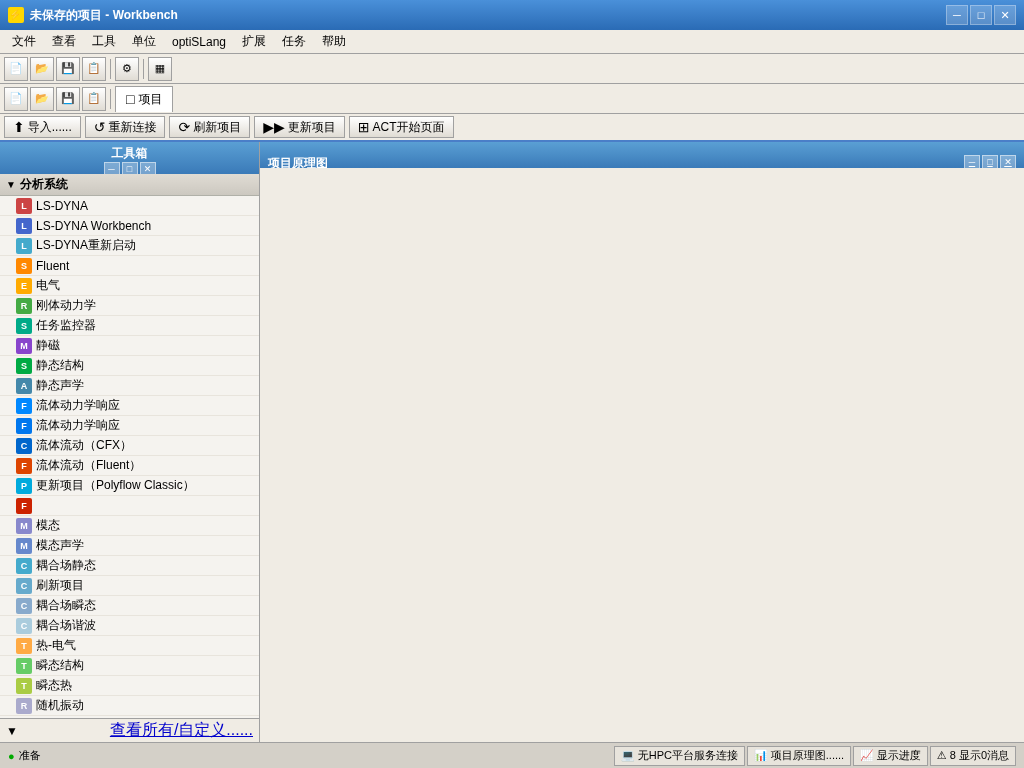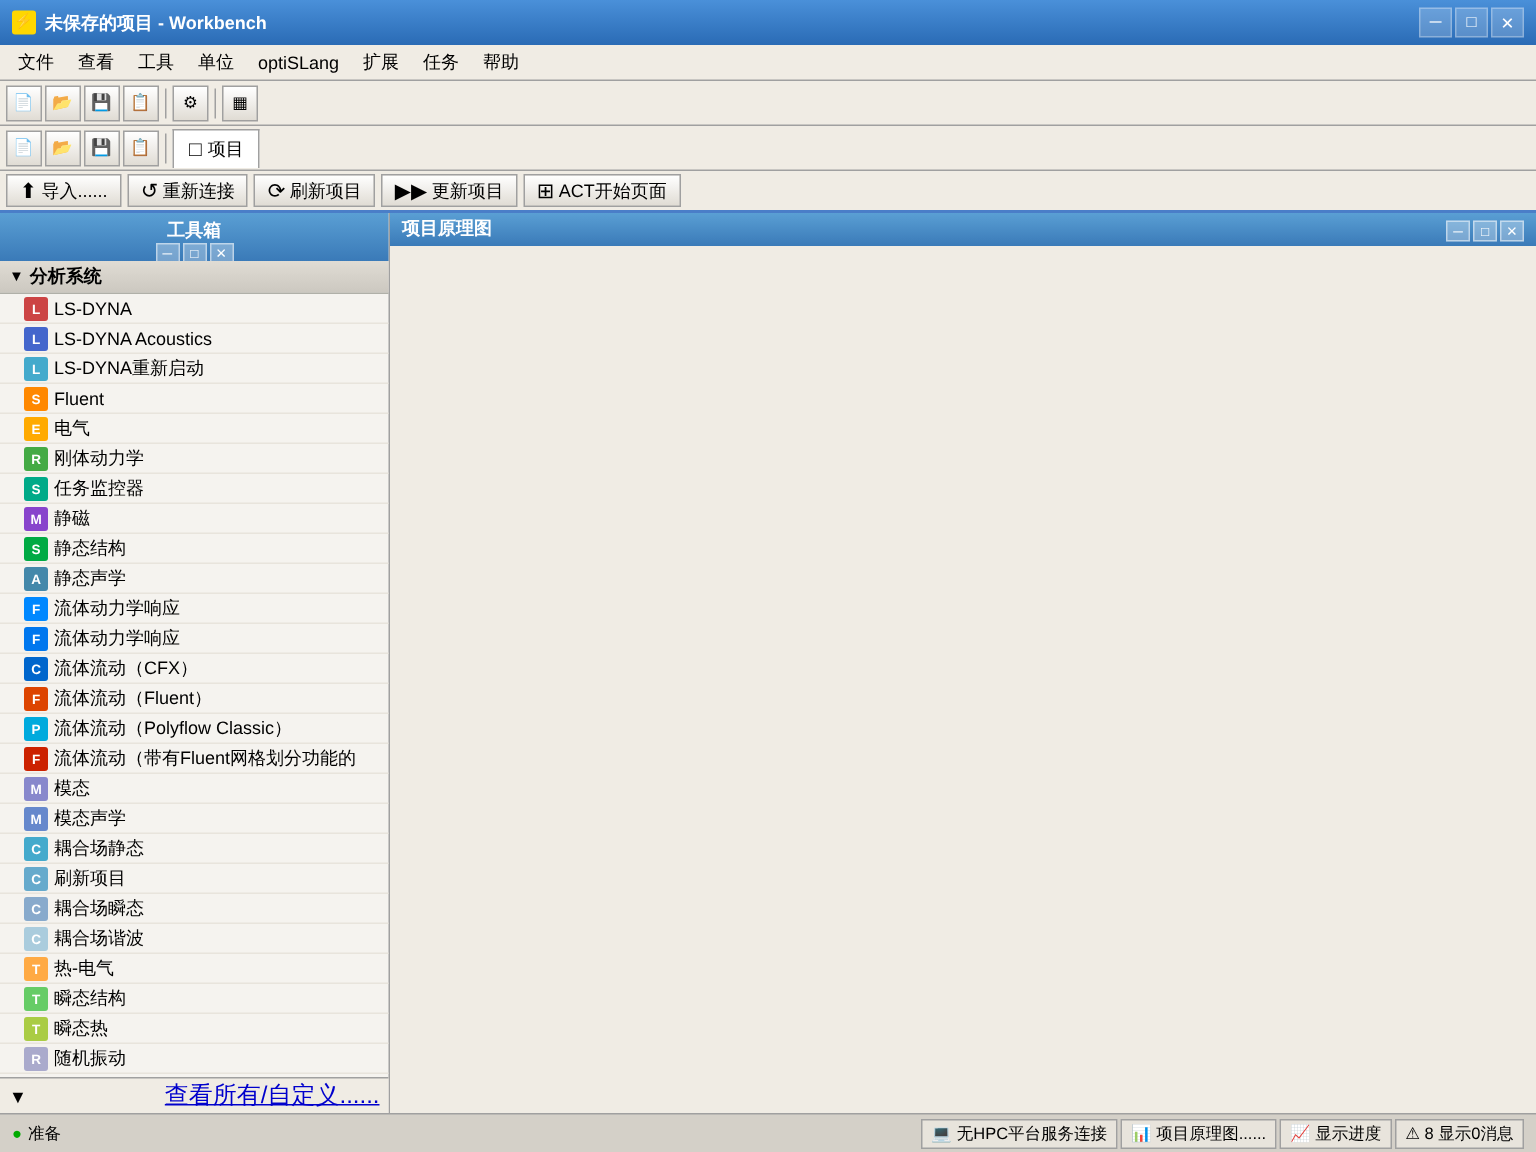--- a/index.html
+++ b/index.html
@@ -177,27 +177,28 @@
 
     
     .project-area {
       flex: 1;
       display: flex;
       flex-direction: column;
     }
     .project-header {
       background: linear-gradient(to bottom, #5a9fd4, #3a7ab8);
       color: white;
-      padding: 3px 8px;
+      padding: 13px 8px;
       font-size: 12px;
       font-weight: bold;
       display: flex;
-      align-items: flex-end;
+      align-items: flex-start;
       justify-content: space-between;
       height: 22px;
+      text-decoration: underline;
     }
     .project-header-controls { display: flex; gap: 2px; }
     .project-header-btn {
       width: 16px; height: 14px;
       background: rgba(255,255,255,0.3);
       border: 1px solid rgba(255,255,255,0.5);
       color: white; font-size: 9px;
       cursor: pointer;
       display: flex; align-items: center; justify-content: center;
     }
@@ -341,21 +342,21 @@
       <div class="list-item">
         <div class="item-icon">
             <div class="icon-box" style="background:#cc4444;">L</div>
           </div>
         <span>LS-DYNA</span>
       </div>
       <div class="list-item">
         <div class="item-icon">
             <div class="icon-box" style="background:#4466cc;">L</div>
           </div>
-        <span>LS-DYNA Acoustics</span>
+        <span>LS-DYNA Workbench</span>
       </div>
       <div class="list-item">
         <div class="item-icon">
             <div class="icon-box" style="background:#44aacc;">L</div>
           </div>
         <span>LS-DYNA重新启动</span>
       </div>
       <div class="list-item">
         <div class="item-icon">
             <div class="icon-box" style="background:#ff8800;">S</div>
@@ -419,27 +420,26 @@
       <div class="list-item">
         <div class="item-icon">
             <div class="icon-box" style="background:#dd4400;">F</div>
           </div>
         <span>流体流动（Fluent）</span>
       </div>
       <div class="list-item">
         <div class="item-icon">
             <div class="icon-box" style="background:#00aadd;">P</div>
           </div>
-        <span>流体流动（Polyflow Classic）</span>
+        <span>更新项目（Polyflow Classic）</span>
       </div>
       <div class="list-item">
         <div class="item-icon">
             <div class="icon-box" style="background:#cc2200;">F</div>
           </div>
-        <span>流体流动（带有Fluent网格划分功能的</span>
       </div>
       <div class="list-item">
         <div class="item-icon">
             <div class="icon-box" style="background:#8888cc;">M</div>
           </div>
         <span>模态</span>
       </div>
       <div class="list-item">
         <div class="item-icon">
             <div class="icon-box" style="background:#6688cc;">M</div>

